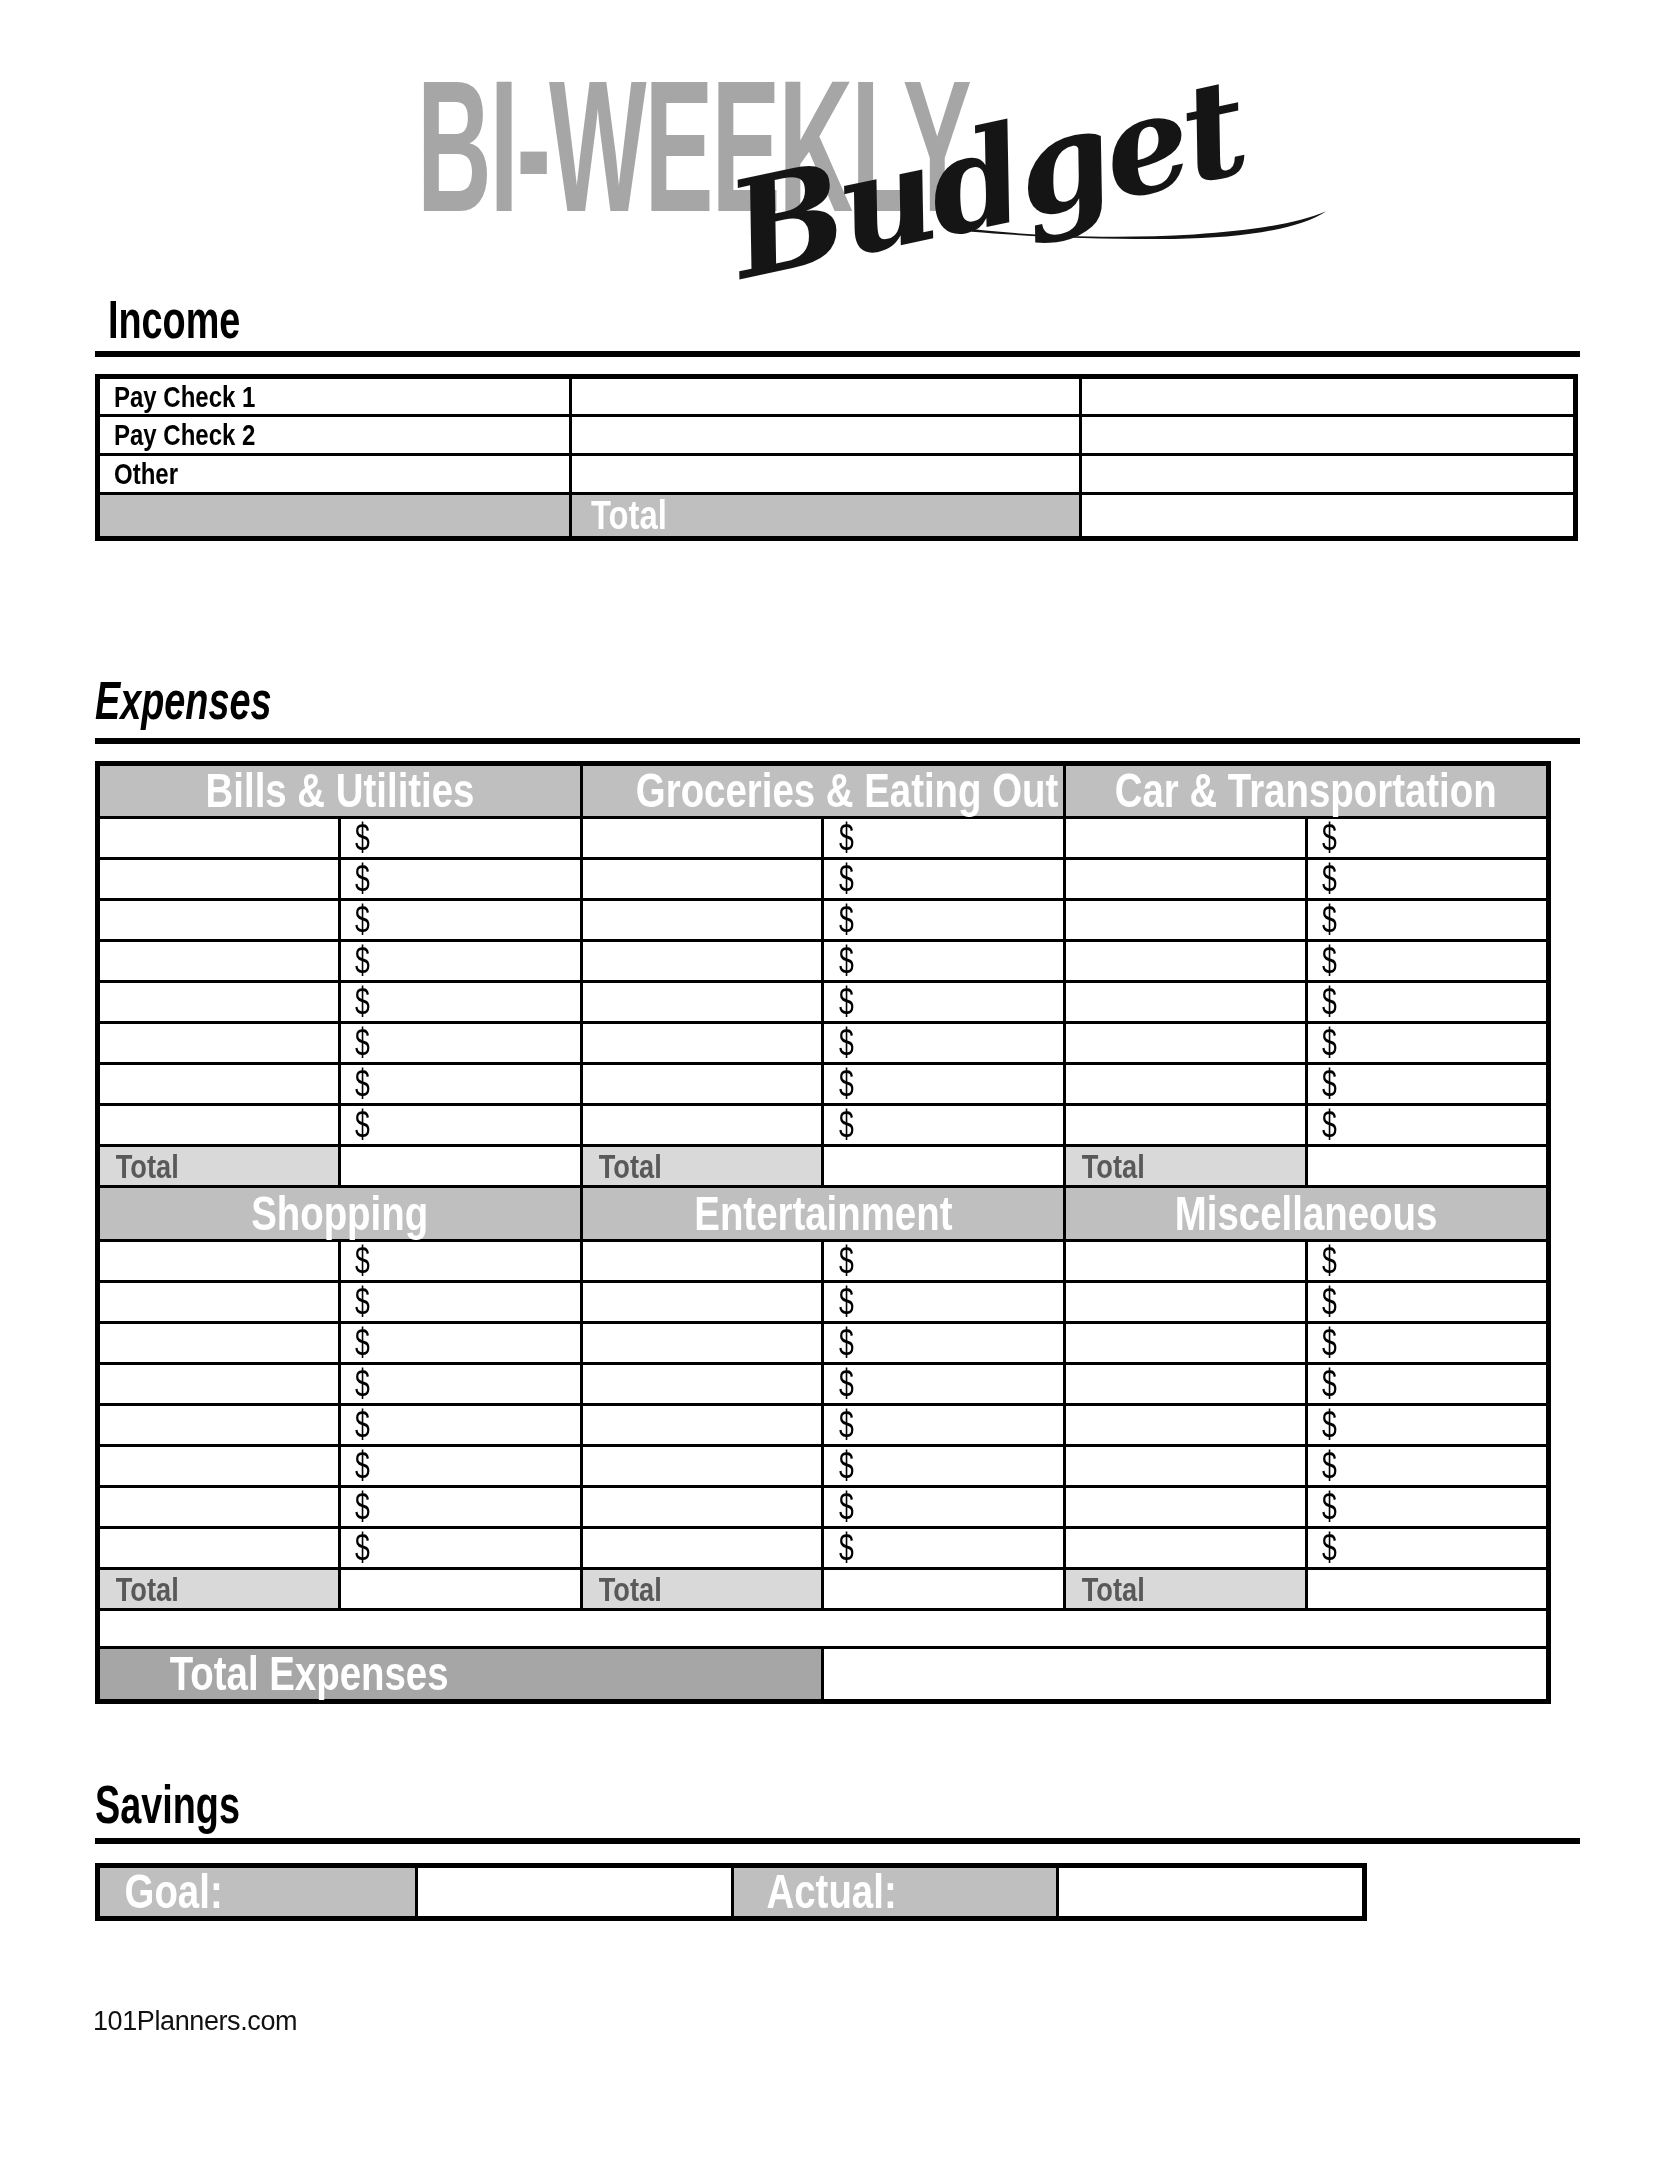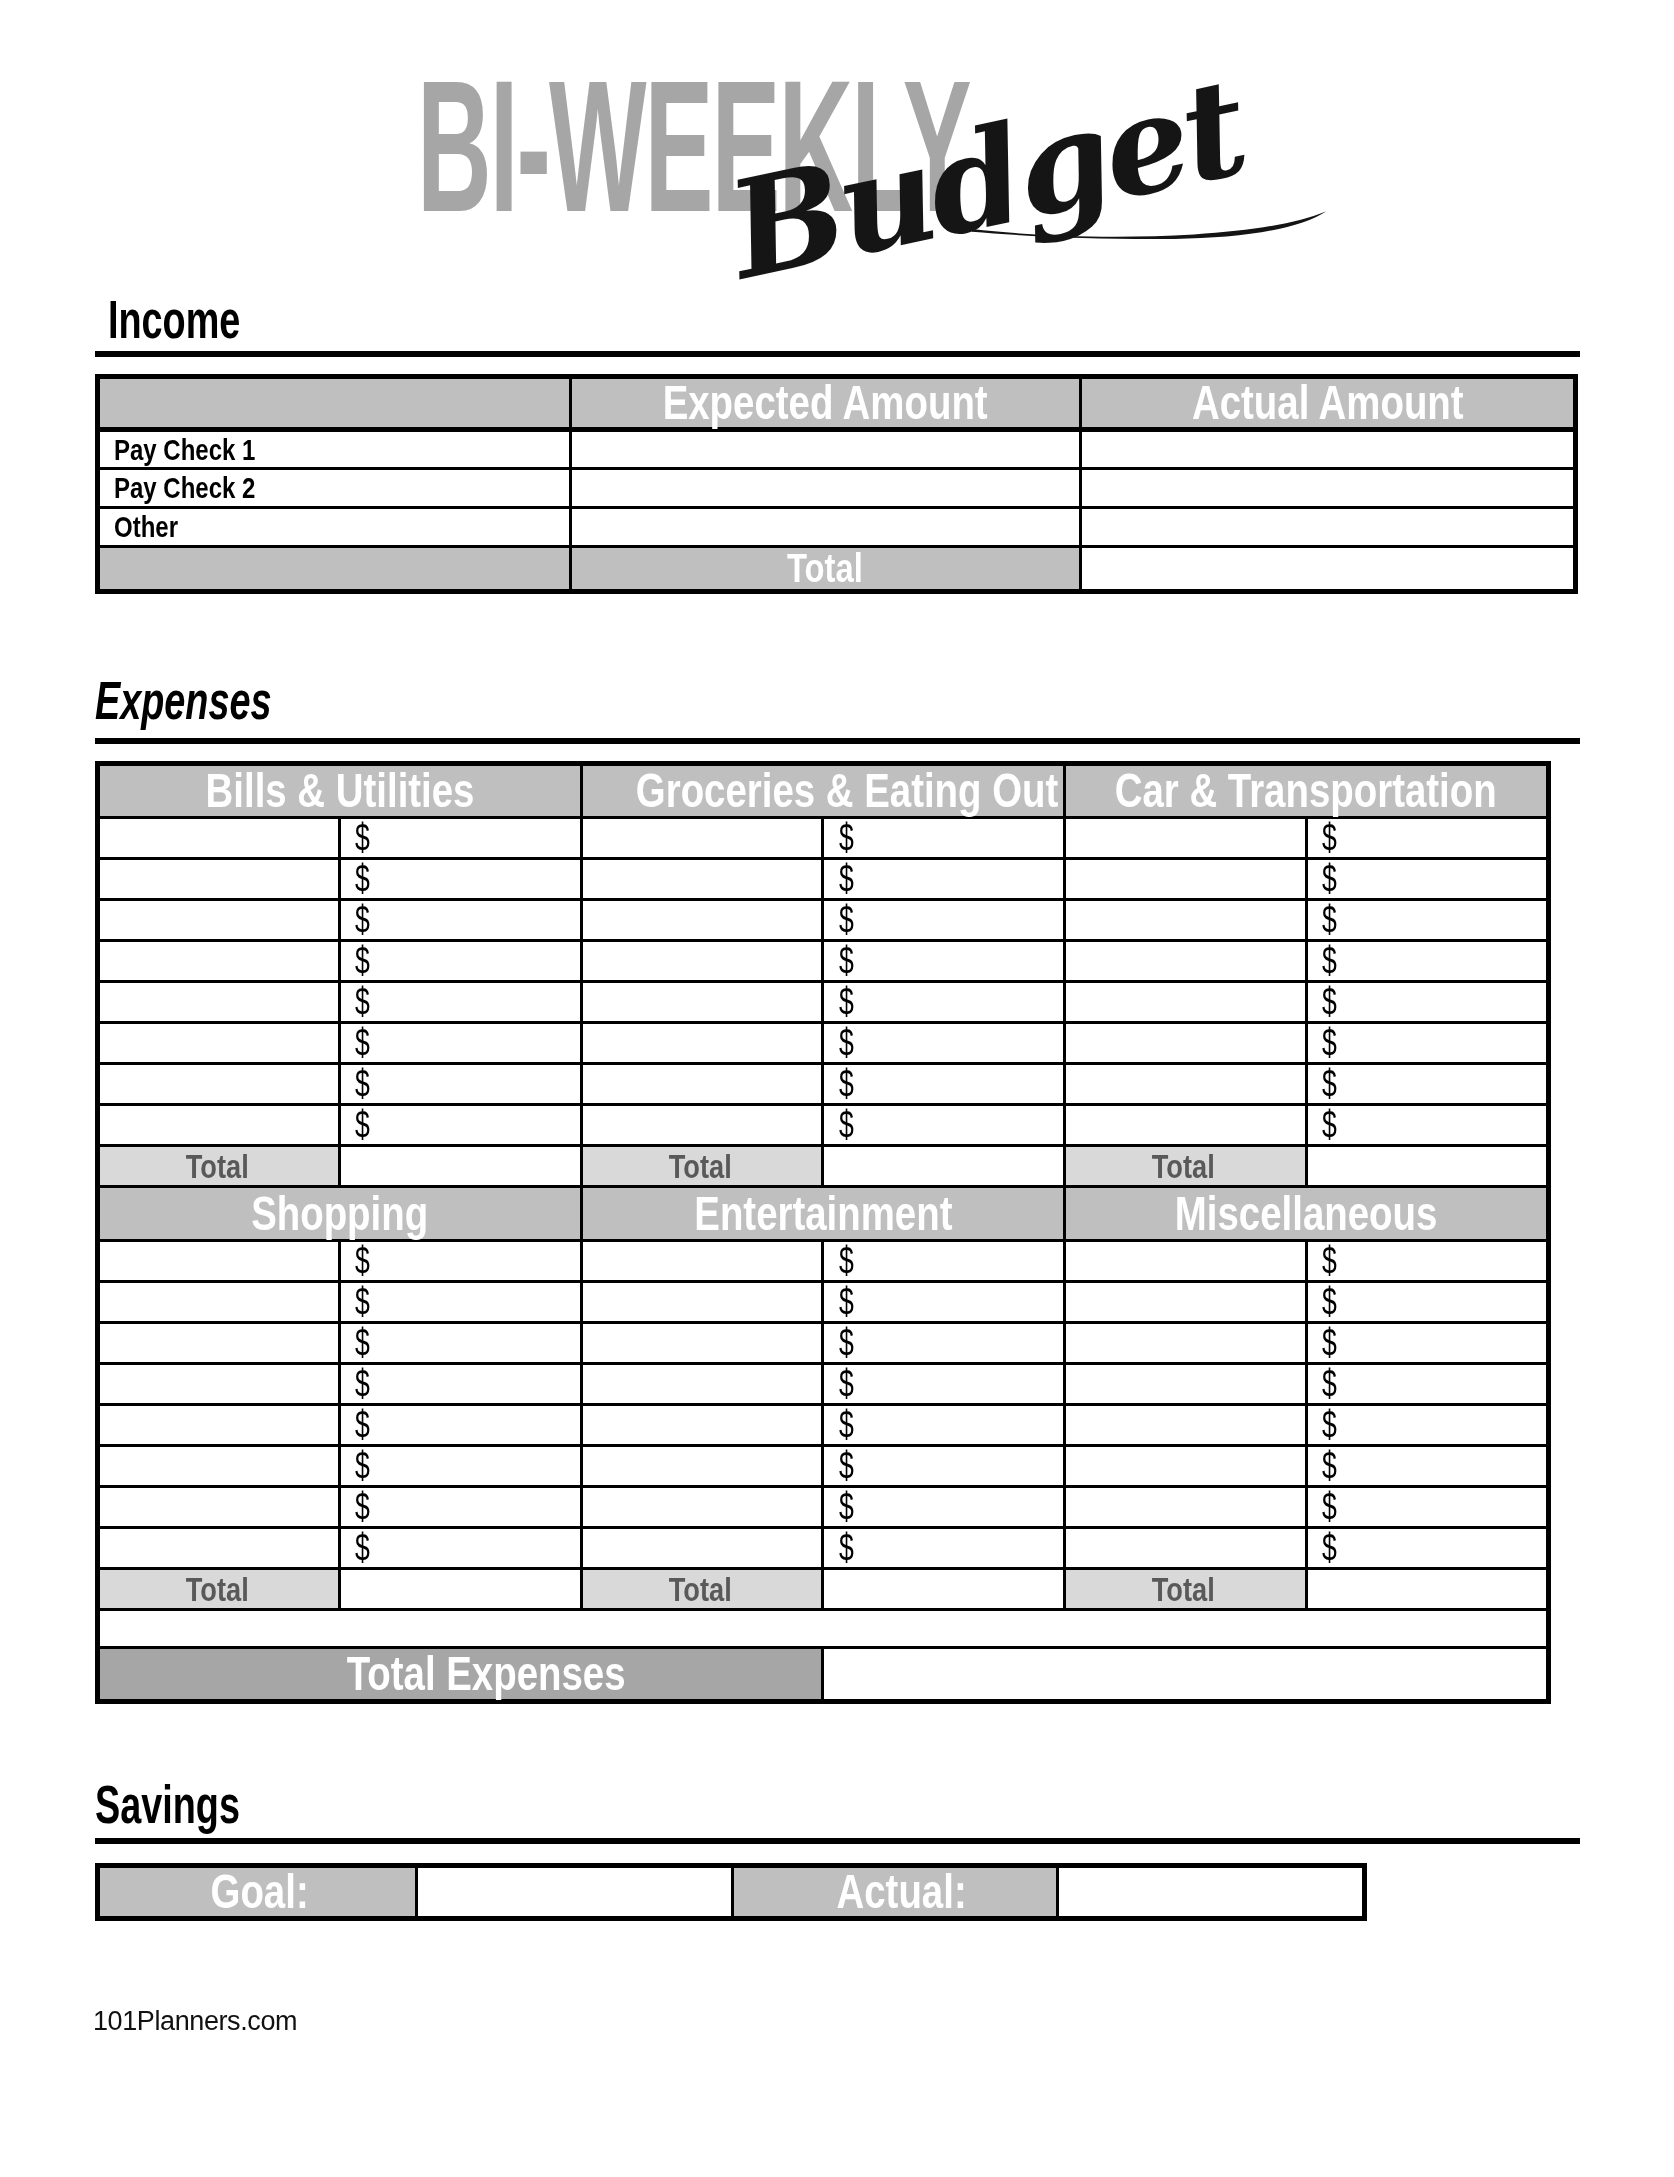--- a/index.html
+++ b/index.html
@@ -39,21 +39,21 @@
 
   table { border-collapse:collapse; table-layout:fixed; background:#fff; }
   table { border:5.4px solid #000; }
   td { border:3.6px solid #000; vertical-align:middle; padding:0; }
 
   .gray  { background:#bfbfbf; }
   .lgray { background:#d9d9d9; }
   .dgray { background:#a6a6a6; }
 
   .cell-l { text-align:left;  padding-left:14.3px; }
-  .cell-r { text-align:center; padding-right:19.7px; }
+  .cell-r { text-align:left; padding-right:19.7px; }
   .cell-c { text-align:center; }
 
   
   .h-ihead { height:50px; }
   .h-irow  { height:39px; }
   .h-itot  { height:45px; }
   .h-chead { height:54px; }
   .h-erow  { height:36px; }
   .h-etot  { height:41px; }
   .h-spacer{ height:38px; }
@@ -80,29 +80,20 @@
 </div>
 <div class="abs rule" style="left:95px; top:351px; width:1485px;"></div>
 
 <table class="abs" style="left:95px; top:374px; width:1483px;">
   <colgroup>
       <col style="width:32%">
       <col style="width:34.5%">
       <col style="width:33.5%">
     </colgroup>
   <tbody>
-      <tr>
-    <td class="h-ihead gray ihead-td"></td>
-    <td class="h-ihead gray ihead-td cell-c">
-      <span class="cn o-c sx80 t-colhead">Expected Amount</span>
-    </td>
-    <td class="h-ihead gray ihead-td cell-c">
-      <span class="cn o-c sx80 t-colhead">Actual Amount</span>
-    </td>
-  </tr>
   <tr>
     <td class="h-irow cell-l">
       <span class="cn o-l sx80 t-rowlabel">Pay Check 1</span>
     </td>
     <td class="h-irow"></td>
     <td class="h-irow"></td>
   </tr>
   <tr>
     <td class="h-irow cell-l">
       <span class="cn o-l sx80 t-rowlabel">Pay Check 2</span>

